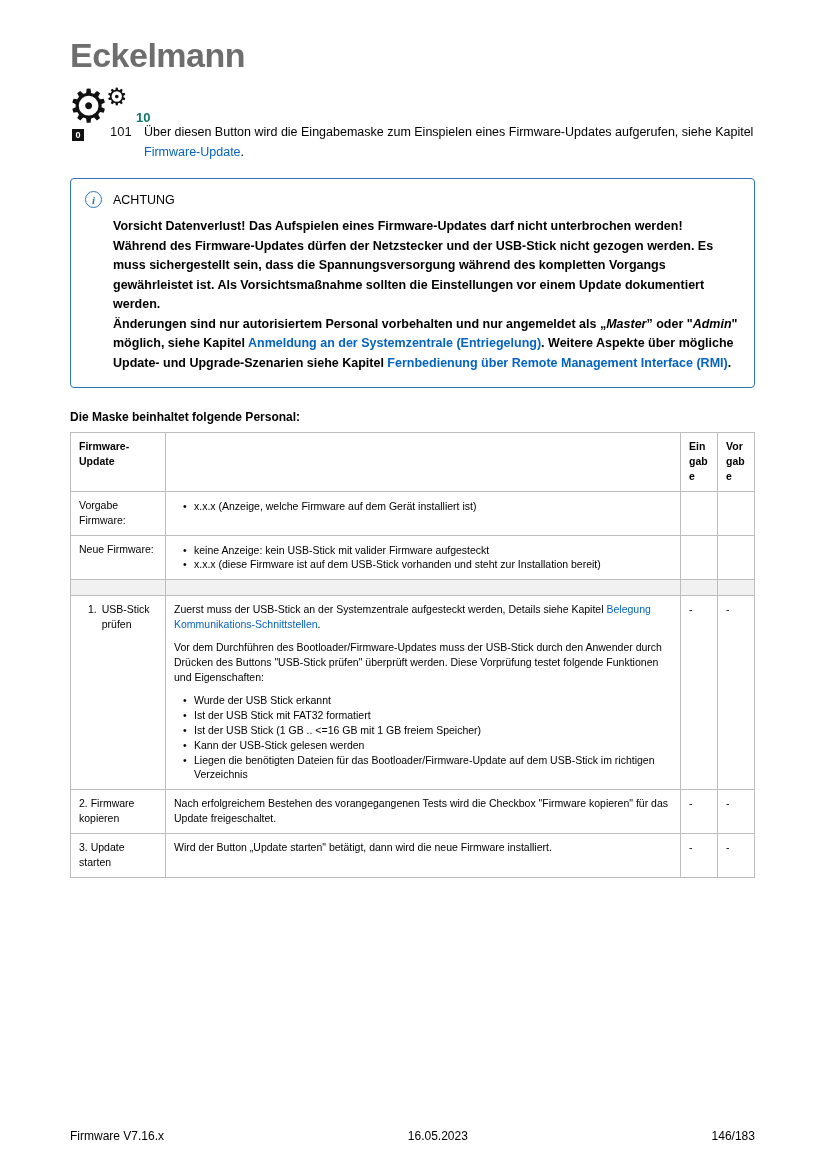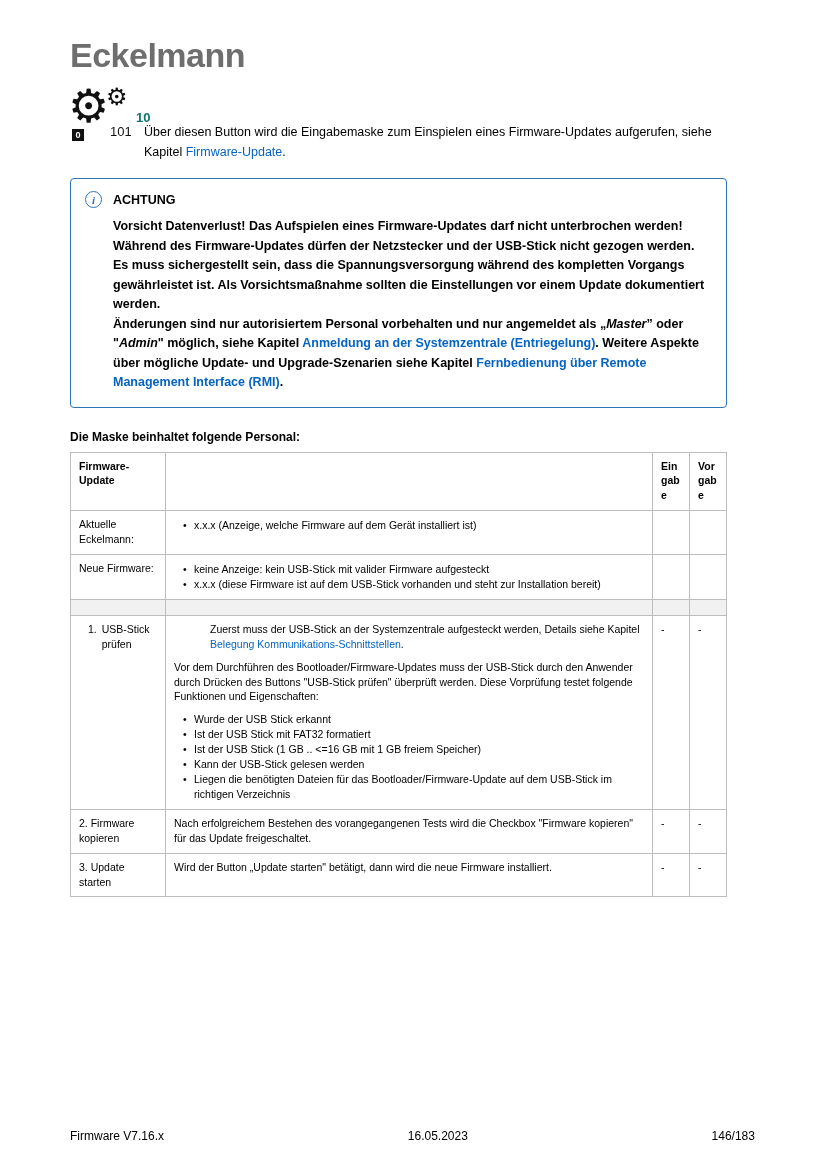--- a/index.html
+++ b/index.html
@@ -4,21 +4,21 @@
 <style>
   * { margin: 0; padding: 0; box-sizing: border-box; }
   html, body { background: #fff; }
   body {
     width: 827px; height: 1169px;
     position: relative;
     font-family: "Liberation Sans", sans-serif;
     color: #000;
     overflow: hidden;
   }
-  .content { padding: 36px 100px 0 70px; }
+  .content { padding: 36px 72px 0 70px; }
 
   
   .logo {
     font-size: 34px; font-weight: bold; color: #6e6e6e;
     letter-spacing: -0.5px;
   }
 
   
   .breadcrumb { margin-top: 28px; font-size: 11px; color: #000; }
 
@@ -51,21 +51,21 @@
     padding: 12px 16px 14px 14px;
   }
   .warning-header { display: flex; align-items: center; gap: 11px; }
   .info-icon {
     width: 17px; height: 17px; flex: 0 0 auto;
     border: 1.5px solid #2e74b5; border-radius: 50%;
     color: #2e74b5; font-size: 11px; font-style: italic; font-weight: bold;
     font-family: "Liberation Serif", serif;
     display: flex; align-items: center; justify-content: center;
   }
-  .warning-title { font-size: 12.5px; font-weight: bold; }
+  .warning-title { font-size: 12.5px; font-weight: normal; }
   .warning-body { margin-left: 28px; margin-top: 9px; font-size: 12.5px; line-height: 19.5px; }
   .warning-body p { margin: 0; font-weight: bold; }
 
   
   .table-title { margin-top: 22px; font-size: 12px; font-weight: bold; }
   table.params {
     margin-top: 8px; width: 100%;
     border-collapse: collapse; table-layout: fixed;
   }
   table.params th, table.params td {
@@ -74,21 +74,21 @@
     vertical-align: top; text-align: left;
     font-size: 10.5px; line-height: 1.42;
     overflow-wrap: anywhere;
   }
   table.params th { font-weight: bold; }
   tr.sep-row td { height: 16px; background: #f1f1f1; padding: 0; }
   .bullets { margin-top: 1px; }
   .bullet { position: relative; padding-left: 20px; }
   .bullet::before { content: "\2022"; position: absolute; left: 9px; top: 0; }
   .cell-par { margin-top: 8px; }
-  .cell-par.first { margin-top: 0; margin-left: 36px; }
+  .cell-par.first { margin-top: 0; }
   .num-label { display: flex; gap: 5px; padding-left: 9px; }
   .num-label .num { flex: 0 0 auto; }
   .dash-cell { text-align: left; }
 
   
   .footer {
     position: absolute; bottom: 26px; left: 70px; right: 72px;
     display: flex; justify-content: space-between; align-items: flex-end;
     font-size: 12px;
   }
@@ -134,21 +134,21 @@
       <col style="width:37px">
     </colgroup>
     <tbody>
         <tr>
       <th>Firmware-Update</th>
       <th></th>
       <th>Eingabe</th>
       <th>Vorgabe</th>
     </tr>
     <tr>
-      <td>Aktuelle Eckelmann:</td>
+      <td>Vorgabe Firmware:</td>
       <td>
         <div class="bullets">
           <div class="bullet">x.x.x (Anzeige, welche Firmware auf dem Gerät installiert ist)</div>
         </div>
       </td>
       <td></td>
       <td></td>
     </tr>
     <tr>
       <td>Neue Firmware:</td>

